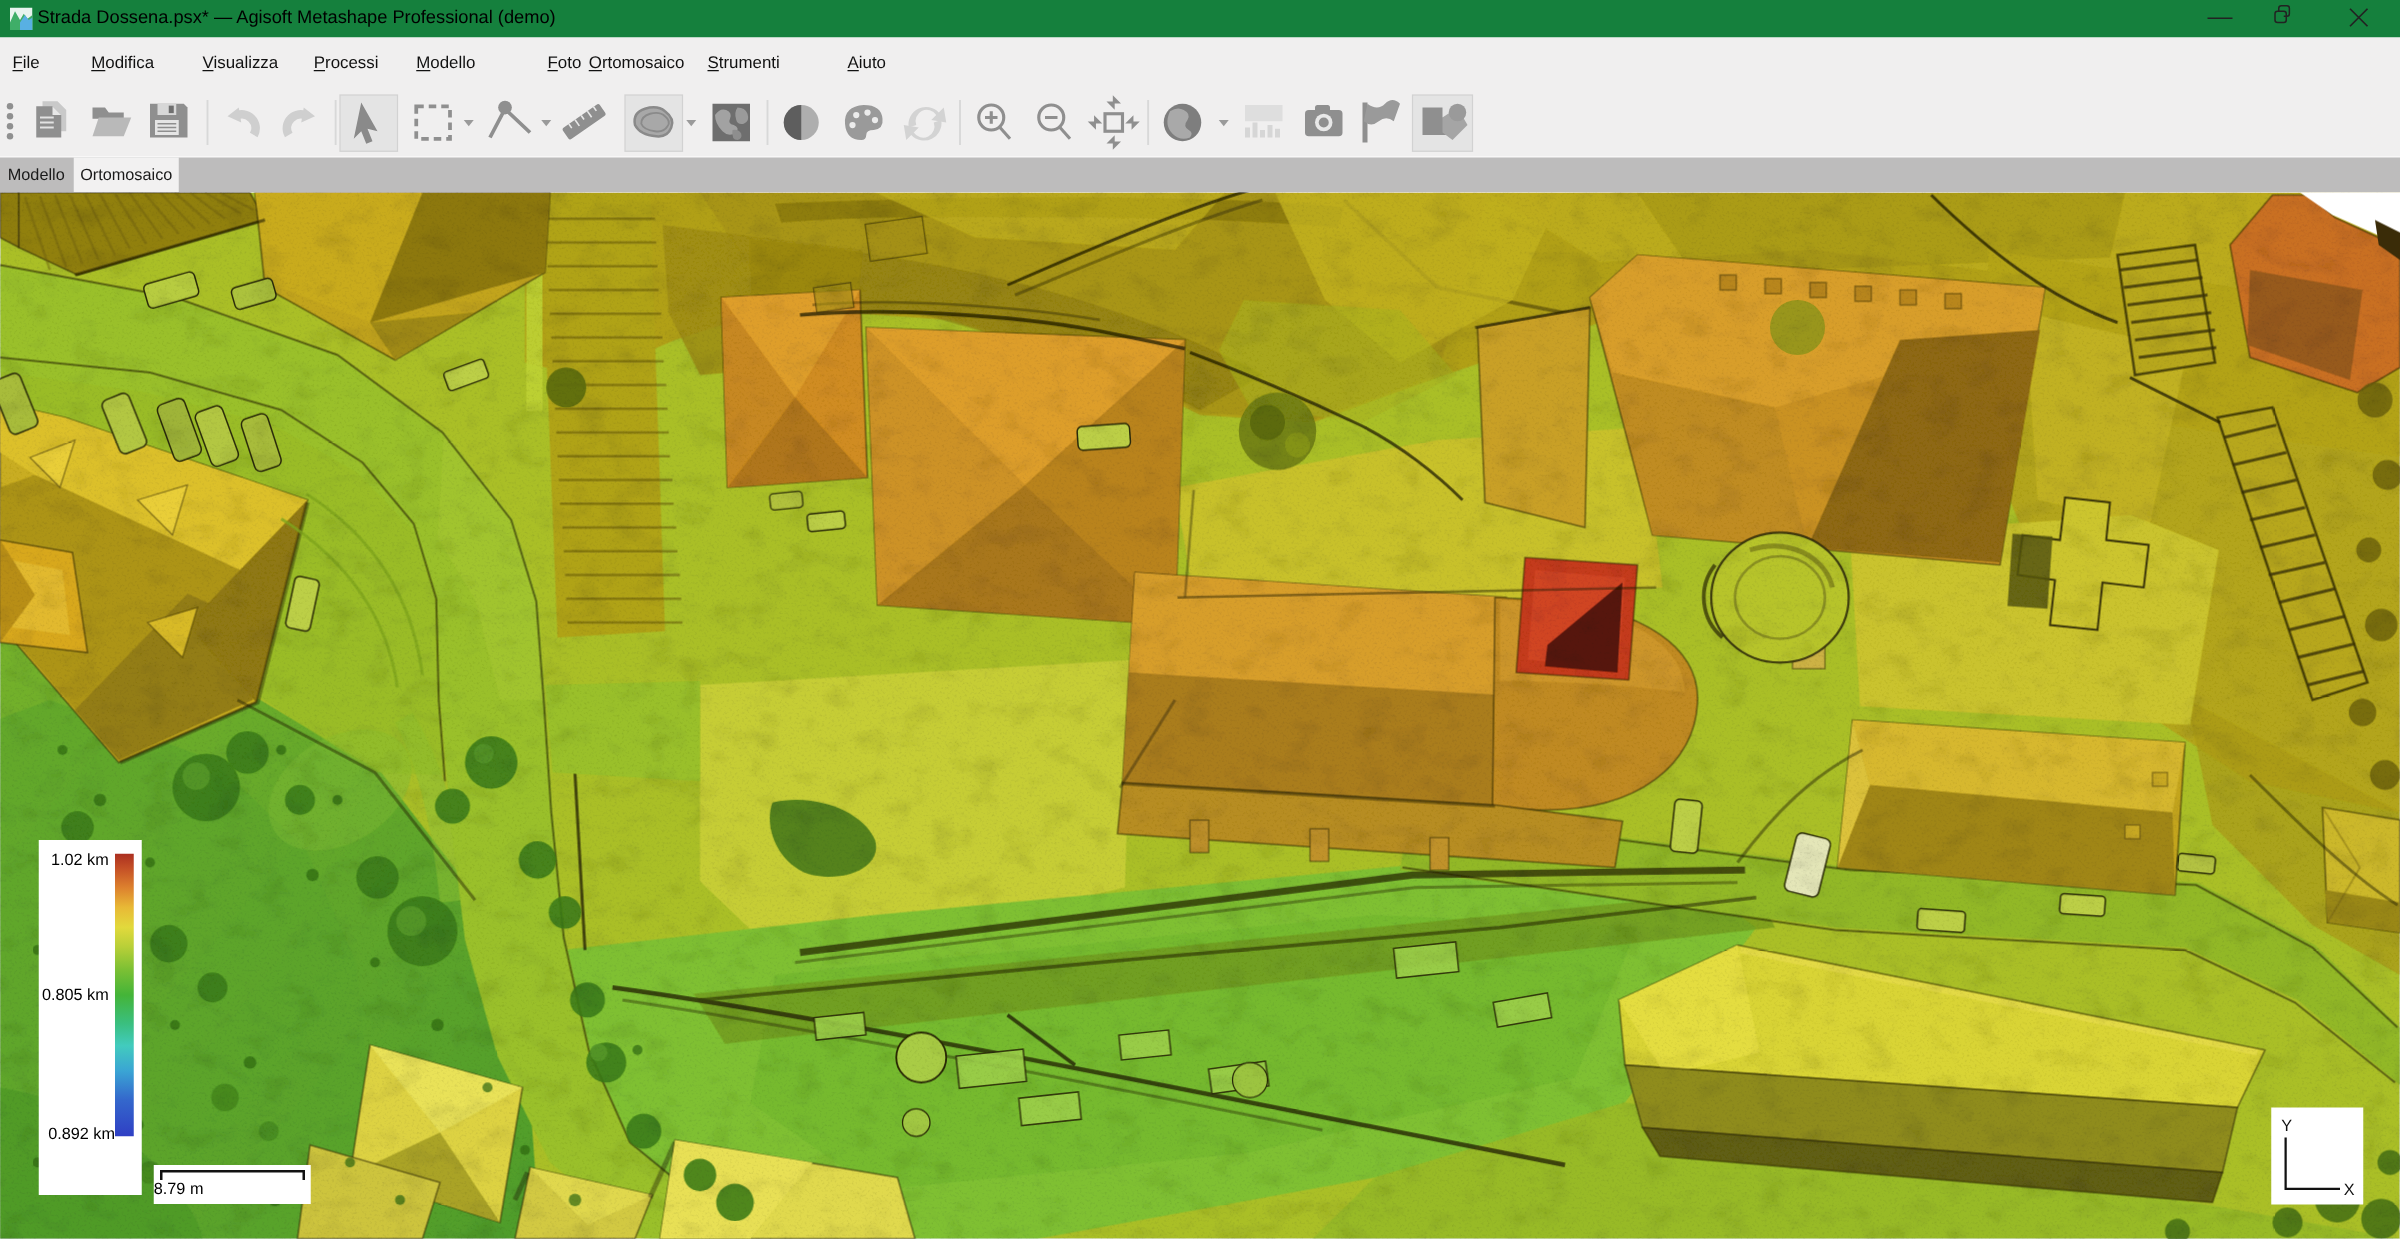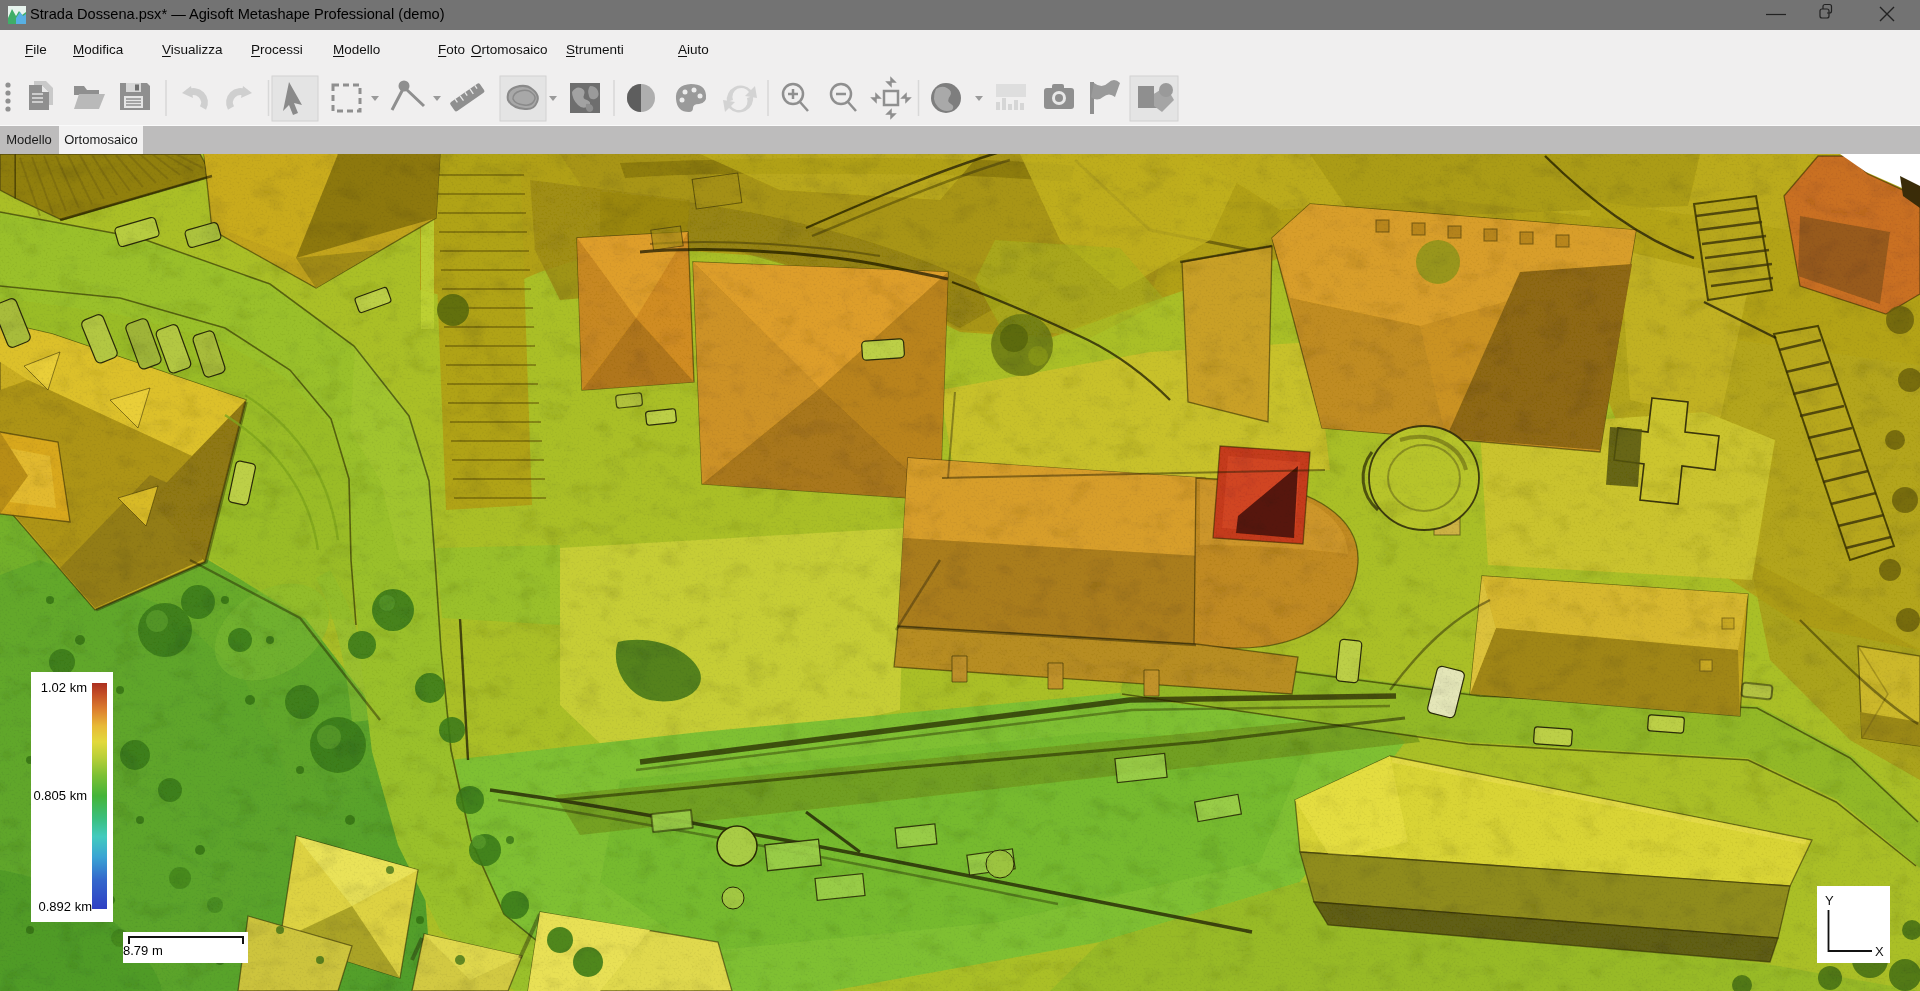--- a/index.html
+++ b/index.html
@@ -1,17 +1,17 @@
 <!DOCTYPE html>
 <html><head>
 <meta charset="utf-8">
 <style>
   html,body{margin:0;padding:0;width:1920px;height:991px;overflow:hidden;
     font-family:"Liberation Sans",sans-serif;background:#fff;}
-  #titlebar{position:absolute;left:0;top:0;width:1920px;height:30px;background:#737373;}
+  #titlebar{position:absolute;left:0;top:0;width:1920px;height:30px;background:#15803d;}
   #titlebar .txt{position:absolute;left:30px;top:6px;font-size:14.6px;color:#000;}
   #menubar{position:absolute;left:0;top:30px;width:1920px;height:42px;background:#f0efef;}
   #menubar span{position:absolute;top:12px;font-size:13.5px;color:#111;}
   #menubar span u{text-decoration:underline;text-underline-offset:2px;}
   #toolbar{position:absolute;left:0;top:72px;width:1920px;height:53px;background:#f0efef;border-bottom:1px solid #fafafa;}
   #tabbar{position:absolute;left:0;top:126px;width:1920px;height:28px;background:#bdbcbc;}
   #tabbar .tab{position:absolute;top:0;height:28px;font-size:13px;color:#1a1a1a;line-height:28px;text-align:center;}
   #tabbar .active{background:#f2f1f1;}
   #map{position:absolute;left:0;top:154px;width:1920px;height:837px;background:#a8be26;}
   .ov{position:absolute;background:#fff;color:#000;}
@@ -26,21 +26,21 @@
   </svg>
   <div class="txt">Strada Dossena.psx* — Agisoft Metashape Professional (demo)</div>
   <svg style="position:absolute;left:1758px;top:0" width="162" height="30" viewBox="0 0 162 30">
     <line x1="8" y1="14.5" x2="28" y2="14.5" stroke="#222" stroke-width="1.2"></line>
     <rect x="62" y="9" width="9" height="9" rx="2" fill="none" stroke="#222" stroke-width="1.2"></rect>
     <path d="M65 9 v-2.5 a2 2 0 0 1 2-2 h4.5 a2 2 0 0 1 2 2 v4.5 a2 2 0 0 1 -2 2 h-2.5" fill="none" stroke="#222" stroke-width="1.2"></path>
     <path d="M122 7 L136 21 M136 7 L122 21" stroke="#222" stroke-width="1.4"></path>
   </svg>
 </div>
 <div id="menubar">
-  <span style="left:25px"><u>F</u>ile</span>
+  <span style="left:10px"><u>F</u>ile</span>
   <span style="left:73px"><u>M</u>odifica</span>
   <span style="left:162px"><u>V</u>isualizza</span>
   <span style="left:251px"><u>P</u>rocessi</span>
   <span style="left:333px"><u>M</u>odello</span>
   <span style="left:438px"><u>F</u>oto</span>
   <span style="left:471px"><u>O</u>rtomosaico</span>
   <span style="left:566px"><u>S</u>trumenti</span>
   <span style="left:678px"><u>A</u>iuto</span>
 </div>
 <div id="toolbar">
@@ -493,21 +493,21 @@
   </g>
   <path d="M436,548 L560,545 L560,625 L442,618 Z" fill="#9ac02a" stroke="none"></path>
 
 </g>
 </g>
 <path d="M1840,154 L1920,154 L1920,196 L1866,172 Z" fill="#ffffff"></path>
 <path d="M1900,176 L1920,186 L1920,208 L1903,196 Z" fill="#3a2c08"></path>
 </svg>
 </div>
 
-<div class="ov" id="legend" style="left:31px;top:672px;width:82px;height:250px">
+<div class="ov" id="legend" style="left:31px;top:672px;width:82px;height:284px">
   <div style="position:absolute;left:61px;top:11px;width:15px;height:226px;
     background:linear-gradient(to bottom,#ab2f20 0%,#c44f26 5%,#dd812e 12%,#e8b936 19%,#e2d93c 26%,#b8cf38 33%,#7cc034 41%,#44b438 50%,#3abf7e 60%,#42cbbe 68%,#3aa4d4 77%,#3468cc 87%,#2f3fc4 100%);"></div>
   <div style="position:absolute;right:26px;top:8px;font-size:13px;white-space:nowrap">1.02 km</div>
   <div style="position:absolute;right:26px;top:116px;font-size:13px;white-space:nowrap">0.805 km</div>
   <div style="position:absolute;right:21px;top:227px;font-size:13px;white-space:nowrap">0.892 km</div>
 </div>
 <div class="ov" id="scalebox" style="left:123px;top:932px;width:125px;height:31px">
   <div style="position:absolute;left:5px;top:4px;width:112px;height:6px;border-top:2px solid #111;border-left:2px solid #111;border-right:2px solid #111"></div>
   <div style="position:absolute;left:0;top:11px;width:125px;text-align:left;font-size:13px">8.79 m</div>
 </div>

